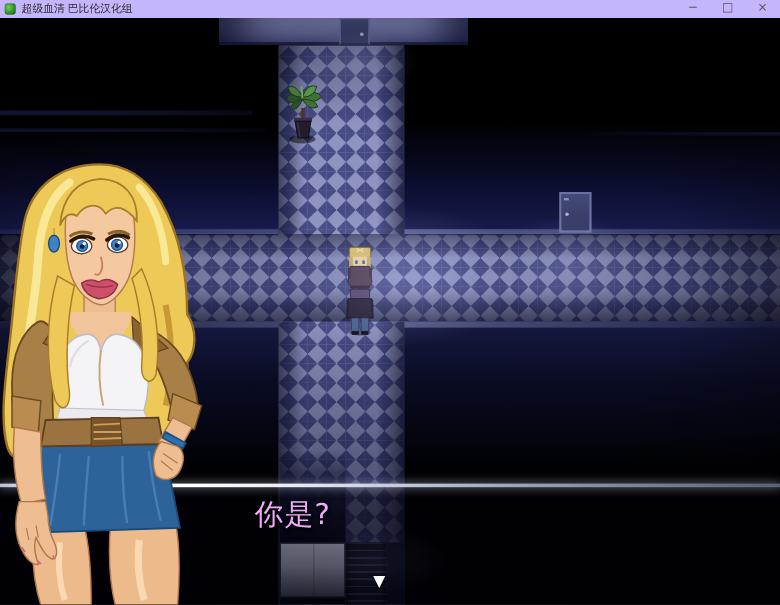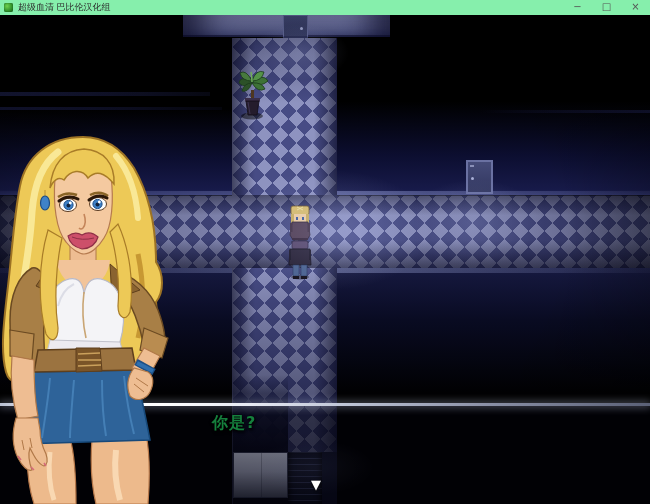--- a/index.html
+++ b/index.html
@@ -5,21 +5,21 @@
   html,body{margin:0;padding:0;background:#444;}
   .window{
     position:relative;width:650px;height:504px;margin:0 auto;
     background:#000;overflow:hidden;
     font-family:"Liberation Sans", sans-serif;
     box-shadow:0 0 0 1px #8a8a8a;
   }
   
   .titlebar{
     position:absolute;top:0;left:0;width:650px;height:15px;
-    background:#86efac;display:flex;align-items:center;z-index:50;
+    background:#c4b5fd;display:flex;align-items:center;z-index:50;
   }
   .app-icon{
     width:9px;height:9px;margin:0 5px 0 4px;border-radius:2px;
     background:radial-gradient(circle at 35% 35%, #6fd14f 0%, #2e8f2a 60%, #186018 100%);
     box-shadow:inset 0 0 1px #0b3b0b;
   }
   .app-title{font-size:9px;color:#2b2b2b;line-height:15px;white-space:nowrap;}
   .win-controls{margin-left:auto;display:flex;height:15px;}
   .win-btn{
     width:29px;height:15px;text-align:center;line-height:14px;
@@ -111,22 +111,22 @@
   
   .sprite-block{left:288px;top:190px;width:24px;height:80px;}
   .plant{left:238px;top:54px;width:32px;height:52px;}
   
   .dialogue{position:absolute;left:0;top:403px;width:650px;height:101px;z-index:10;}
   .dialogue .dim{position:absolute;left:0;top:3px;width:650px;height:98px;background:rgba(2,2,12,.42);}
   .dialogue .topline{position:absolute;left:0;top:0;width:650px;height:2.5px;
     background:linear-gradient(90deg,#b9c0d2 0%,#f2f4fa 8%,#ffffff 25%,#e8ebf4 38%,#b9c0d2 55%,#8a90a6 75%,#5a6076 100%);
     box-shadow:0 0 8px 1px rgba(215,225,255,.45);}
   .dialogue .text{
-    position:absolute;left:212px;top:10px;color:#15803d;
-    font-family:"DejaVu Sans", sans-serif;font-size:16px;font-weight:bold;letter-spacing:1px;
+    position:absolute;left:212px;top:10px;color:#f0abfc;
+    font-family:"DejaVu Sans", sans-serif;font-size:24px;font-weight:normal;letter-spacing:1px;
     text-shadow:0 0 3px #000, 1px 2px 3px #000;}
   .dialogue .cursor{
     position:absolute;left:311px;top:75px;color:#fff;font-size:13px;line-height:13px;
     font-family:"DejaVu Sans", sans-serif;text-shadow:0 1px 2px #000;}
   
   .portrait{position:absolute;left:-2px;top:134px;width:175px;height:370px;z-index:20;}
 </style>
 </head>
 <body>
 

